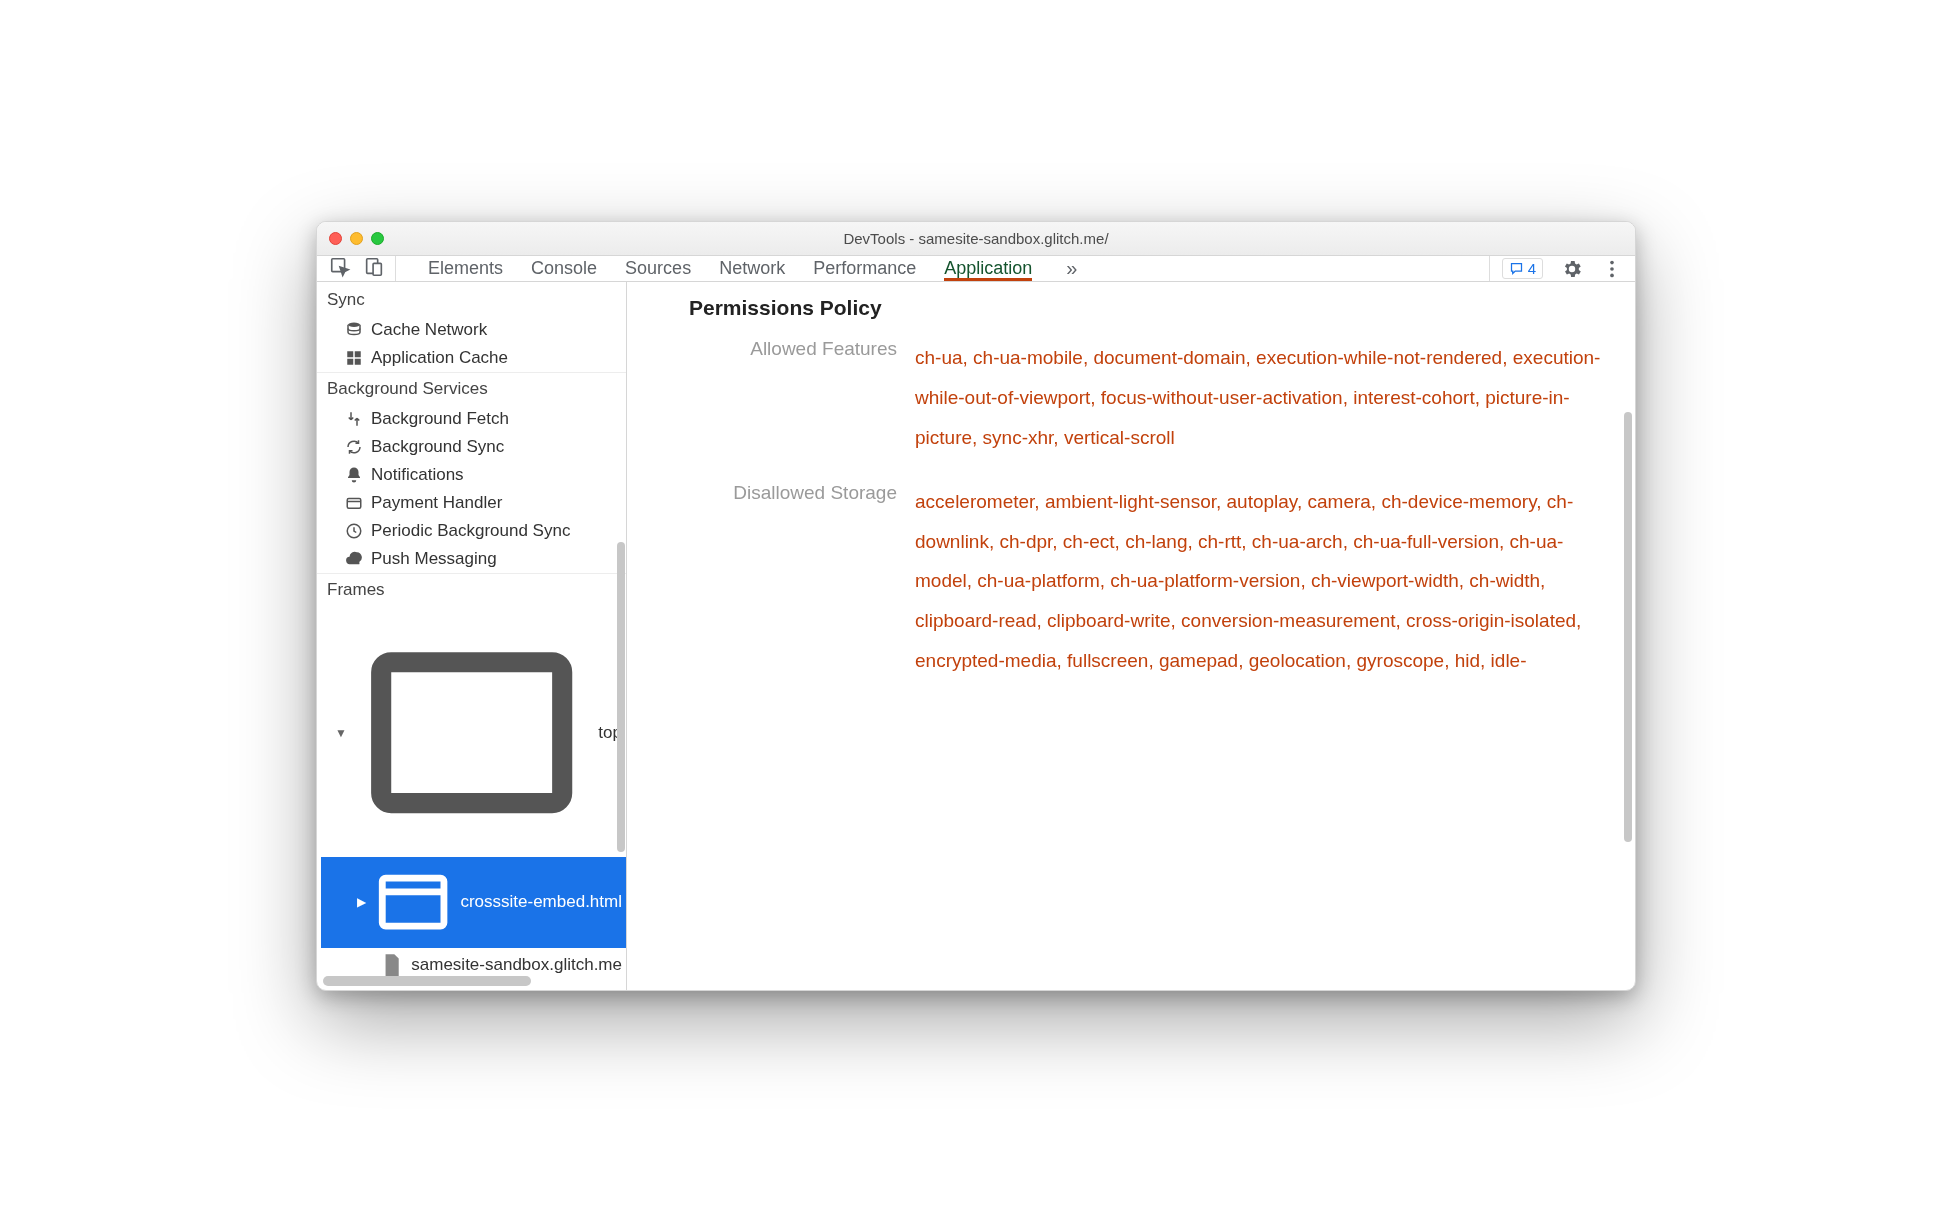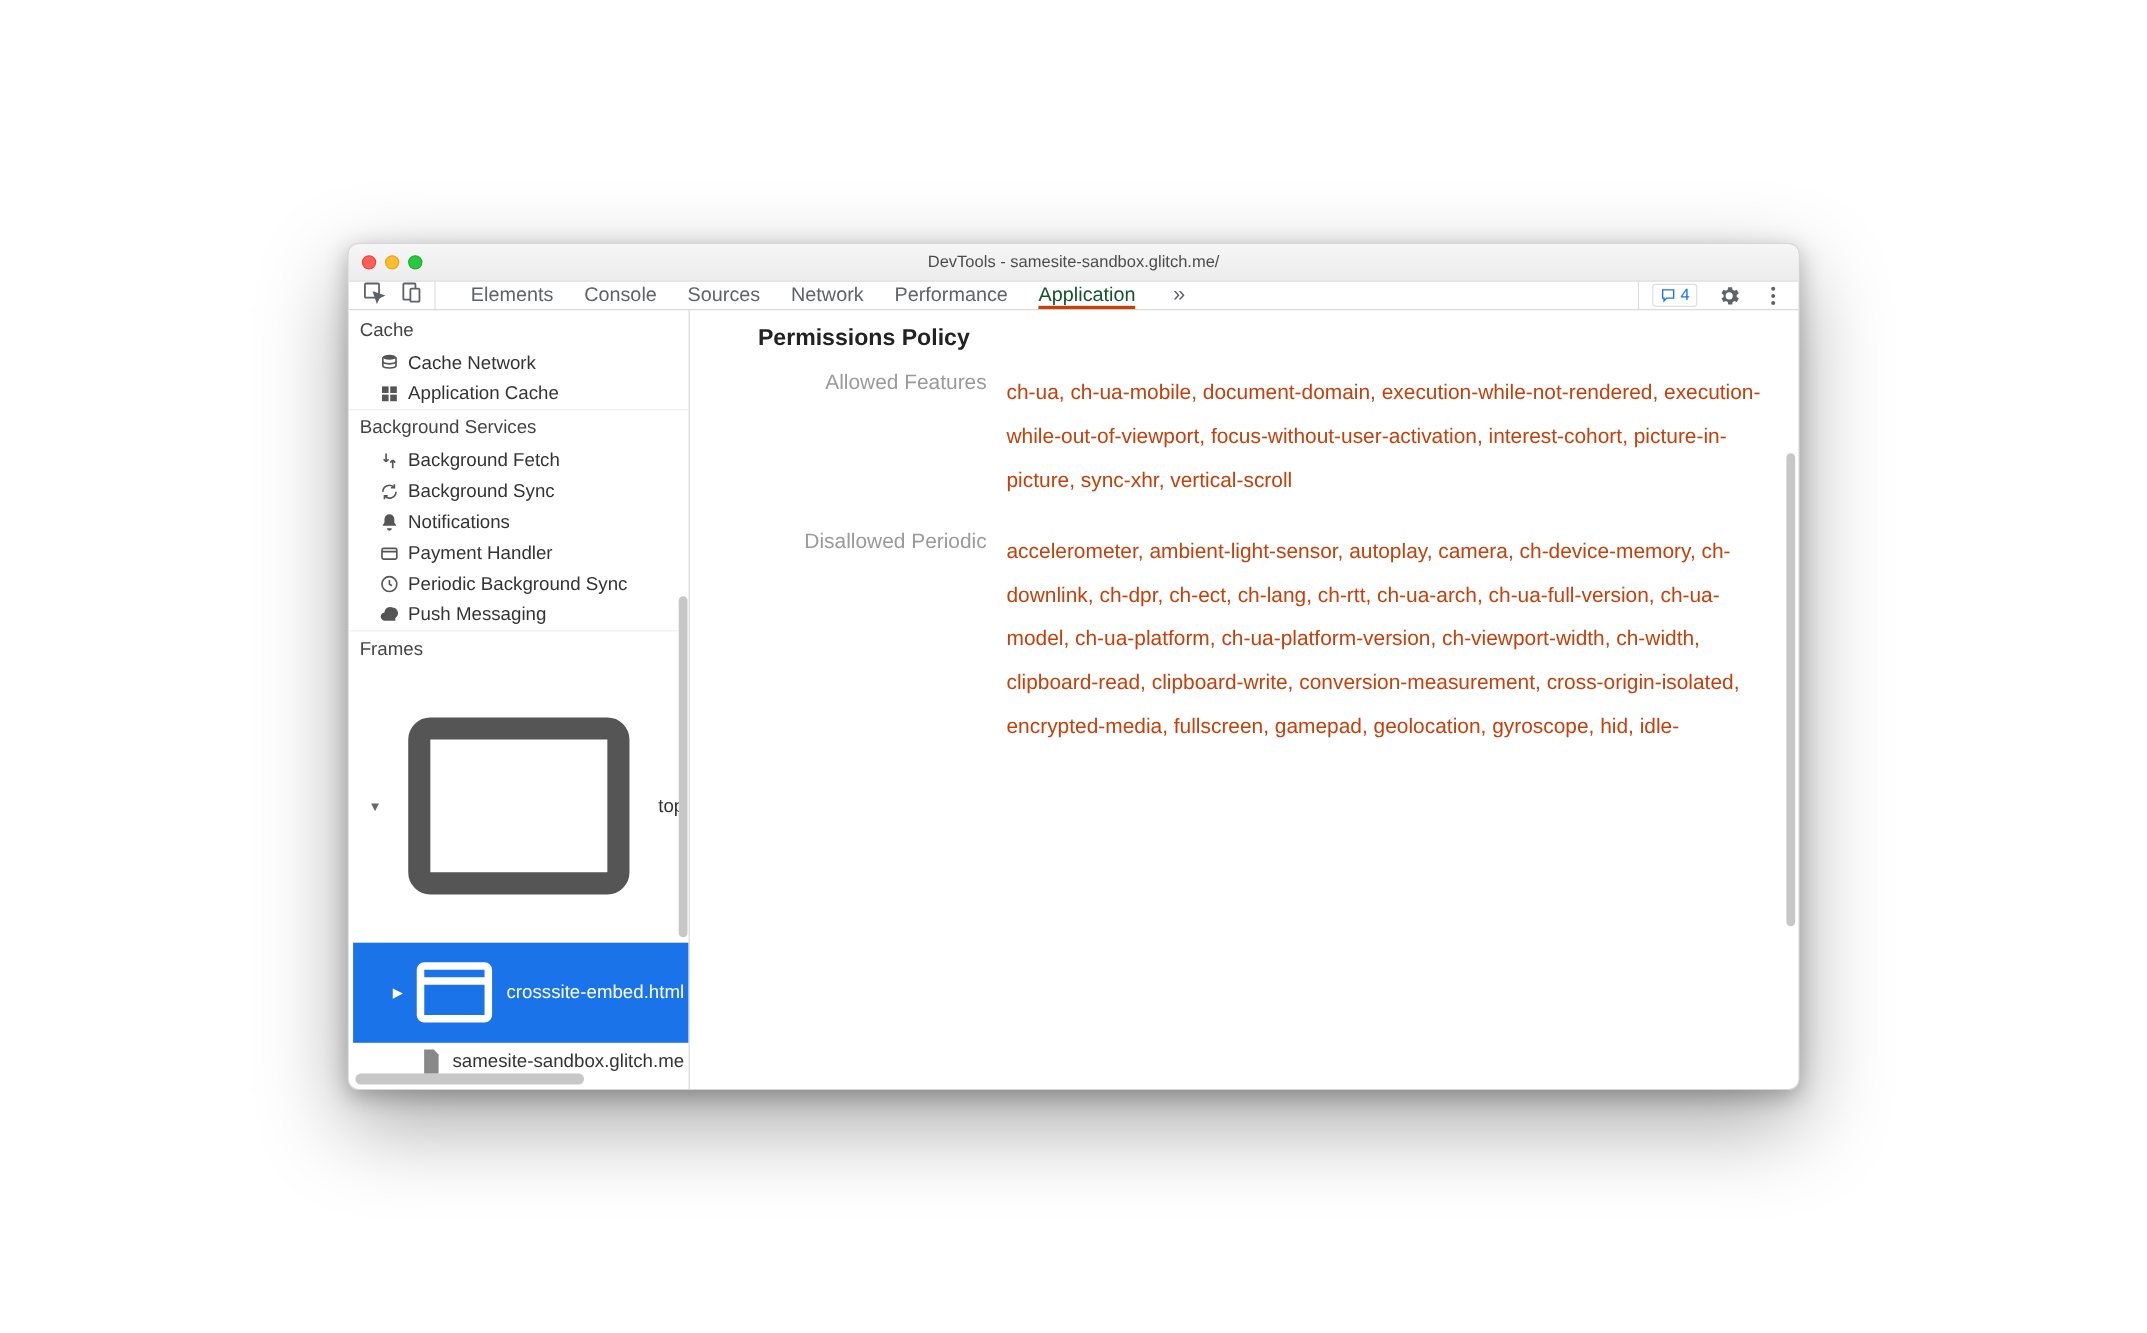--- a/index.html
+++ b/index.html
@@ -294,21 +294,21 @@
             <circle cx="12" cy="19" r="2"></circle>
           </svg>
       </span>
     </div>
   </div>
 
   <div class="main">
 
     <div class="sidebar">
       <div class="sidebar-scroll">
-        <div class="section-title first">Cache</div>
+        <div class="section-title first">Sync</div>
         <div class="sb-item">
           <svg class="ic" viewBox="0 0 24 24" fill="#555">
               <ellipse cx="12" cy="5" rx="8" ry="3"></ellipse>
               <path d="M4 5v5c0 1.7 3.6 3 8 3s8-1.3 8-3V5" fill="none" stroke="#555" stroke-width="2"></path>
               <path d="M4 10v5c0 1.7 3.6 3 8 3s8-1.3 8-3v-5" fill="none" stroke="#555" stroke-width="2"></path>
             </svg>
           <span>Cache Network</span>
         </div>
         <div class="sb-item">
           <svg class="ic" viewBox="0 0 24 24" fill="#555">
@@ -396,21 +396,21 @@
 
     <div class="content">
       <h2>Permissions Policy</h2>
 
       <div class="kv">
         <div class="kv-label">Allowed Features</div>
         <div class="kv-value">ch-ua, ch-ua-mobile, document-domain, execution-while-not-rendered, execution-while-out-of-viewport, focus-without-user-activation, interest-cohort, picture-in-picture, sync-xhr, vertical-scroll</div>
       </div>
 
       <div class="kv">
-        <div class="kv-label">Disallowed Periodic</div>
+        <div class="kv-label">Disallowed Storage</div>
         <div class="kv-value">accelerometer, ambient-light-sensor, autoplay, camera, ch-device-memory, ch-downlink, ch-dpr, ch-ect, ch-lang, ch-rtt, ch-ua-arch, ch-ua-full-version, ch-ua-model, ch-ua-platform, ch-ua-platform-version, ch-viewport-width, ch-width, clipboard-read, clipboard-write, conversion-measurement, cross-origin-isolated, encrypted-media, fullscreen, gamepad, geolocation, gyroscope, hid, idle-</div>
       </div>
 
       <div class="vscroll-thumb-content"></div>
     </div>
 
   </div>
 </div>
 
 </body></html>

